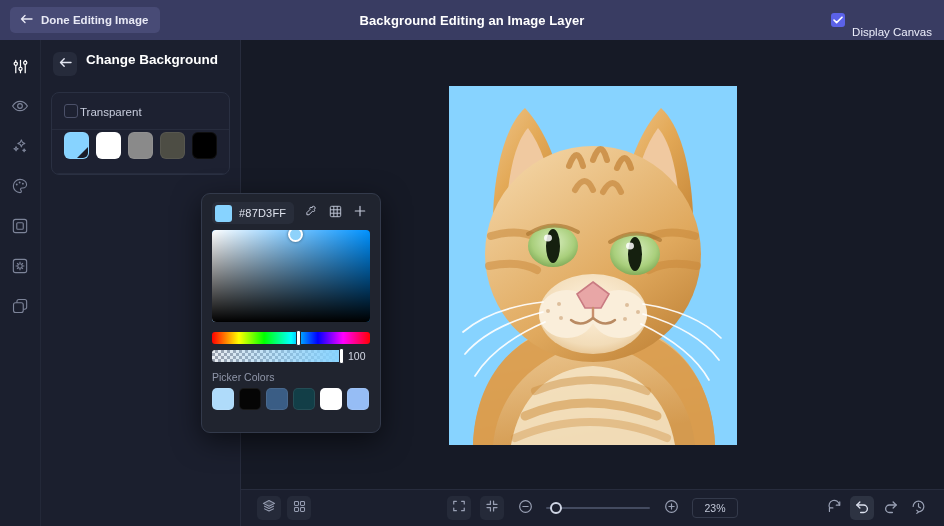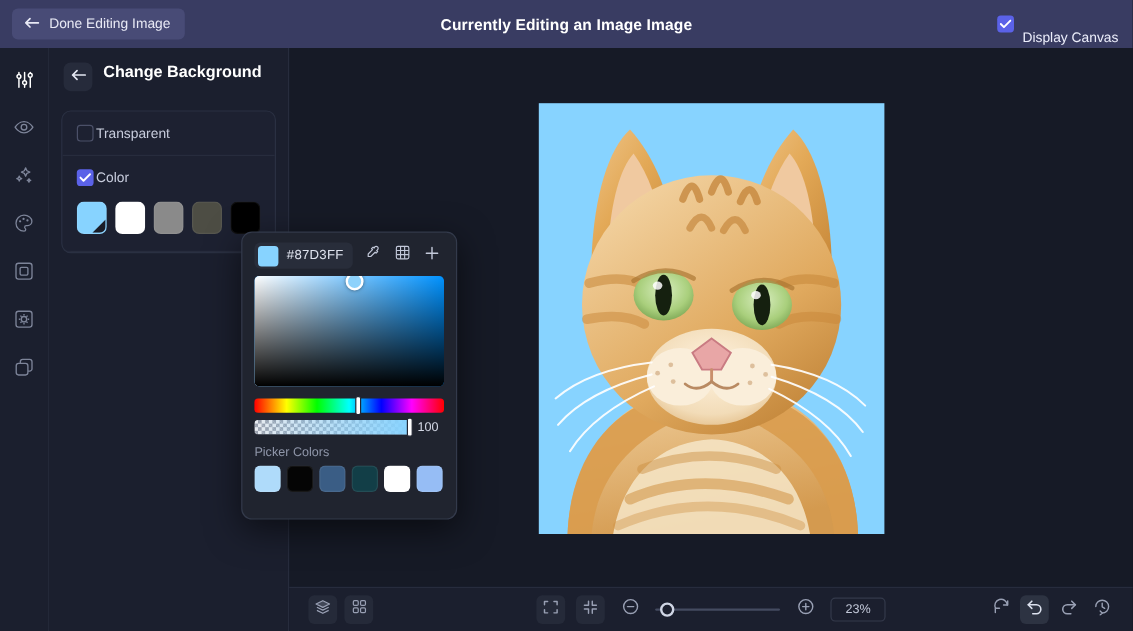--- a/index.html
+++ b/index.html
@@ -26,21 +26,21 @@
   }
   .done-btn {
     margin-left: 10px;
     height: 26px;
     display: flex; align-items: center; gap: 8px;
     padding: 0 12px 0 10px;
     background: #484b76;
     border-radius: 5px;
     color: #e8e9f5;
     font-size: 11.5px;
-    font-weight: 400;
+    font-weight: 700;
     cursor: pointer;
     white-space: nowrap;
   }
   .done-btn .arrow { font-size: 12px; line-height: 1; display:block; }
   .topbar-title {
     position: absolute;
     left: 0; right: 0;
     text-align: center;
     color: #ffffff;
     font-size: 13px;
@@ -358,21 +358,21 @@
 
   <div class="topbar">
     <div class="done-btn">
       <span class="arrow">
         <svg width="13" height="10" viewBox="0 0 13 10" fill="none">
           <path d="M12 5H1.5M1.5 5L5 1.5M1.5 5L5 8.5" stroke="#e8e9f5" stroke-width="1.4" stroke-linecap="round" stroke-linejoin="round"></path>
         </svg>
       </span>
       <span>Done Editing Image</span>
     </div>
-    <div class="topbar-title">Currently Editing an Image Image</div>
+    <div class="topbar-title">Background Editing an Image Layer</div>
     <div class="display-canvas">
       <span class="cb checked">
         <svg width="10" height="8" viewBox="0 0 10 8" fill="none">
           <path d="M1 4L3.6 6.6L9 1.2" stroke="#fff" stroke-width="1.6" stroke-linecap="round" stroke-linejoin="round"></path>
         </svg>
       </span>
       <span class="lbl">Display Canvas</span>
     </div>
   </div>
 
@@ -454,28 +454,20 @@
     </div>
 
     <div class="opt-card">
 
       <div class="opt-row">
         <span class="cb unchecked"></span>
         <span class="olbl">Transparent</span>
       </div>
       <div class="divider"></div>
 
-      <div class="opt-row">
-        <span class="cb checked">
-          <svg width="10" height="8" viewBox="0 0 10 8" fill="none">
-            <path d="M1 4L3.6 6.6L9 1.2" stroke="#fff" stroke-width="1.6" stroke-linecap="round" stroke-linejoin="round"></path>
-          </svg>
-        </span>
-        <span class="olbl">Color</span>
-      </div>
 
       <div class="swatches">
         <div class="sw" id="sw0" style="background: rgb(135, 211, 255);">
           <div class="tri"></div>
         </div>
         <div class="sw" id="sw1" style="background: rgb(255, 255, 255);"></div>
         <div class="sw" id="sw2" style="background: rgb(138, 138, 138);"></div>
         <div class="sw" id="sw3" style="background: rgb(77, 77, 68);"></div>
         <div class="sw" id="sw4" style="background: rgb(0, 0, 0);"></div>
       </div>

